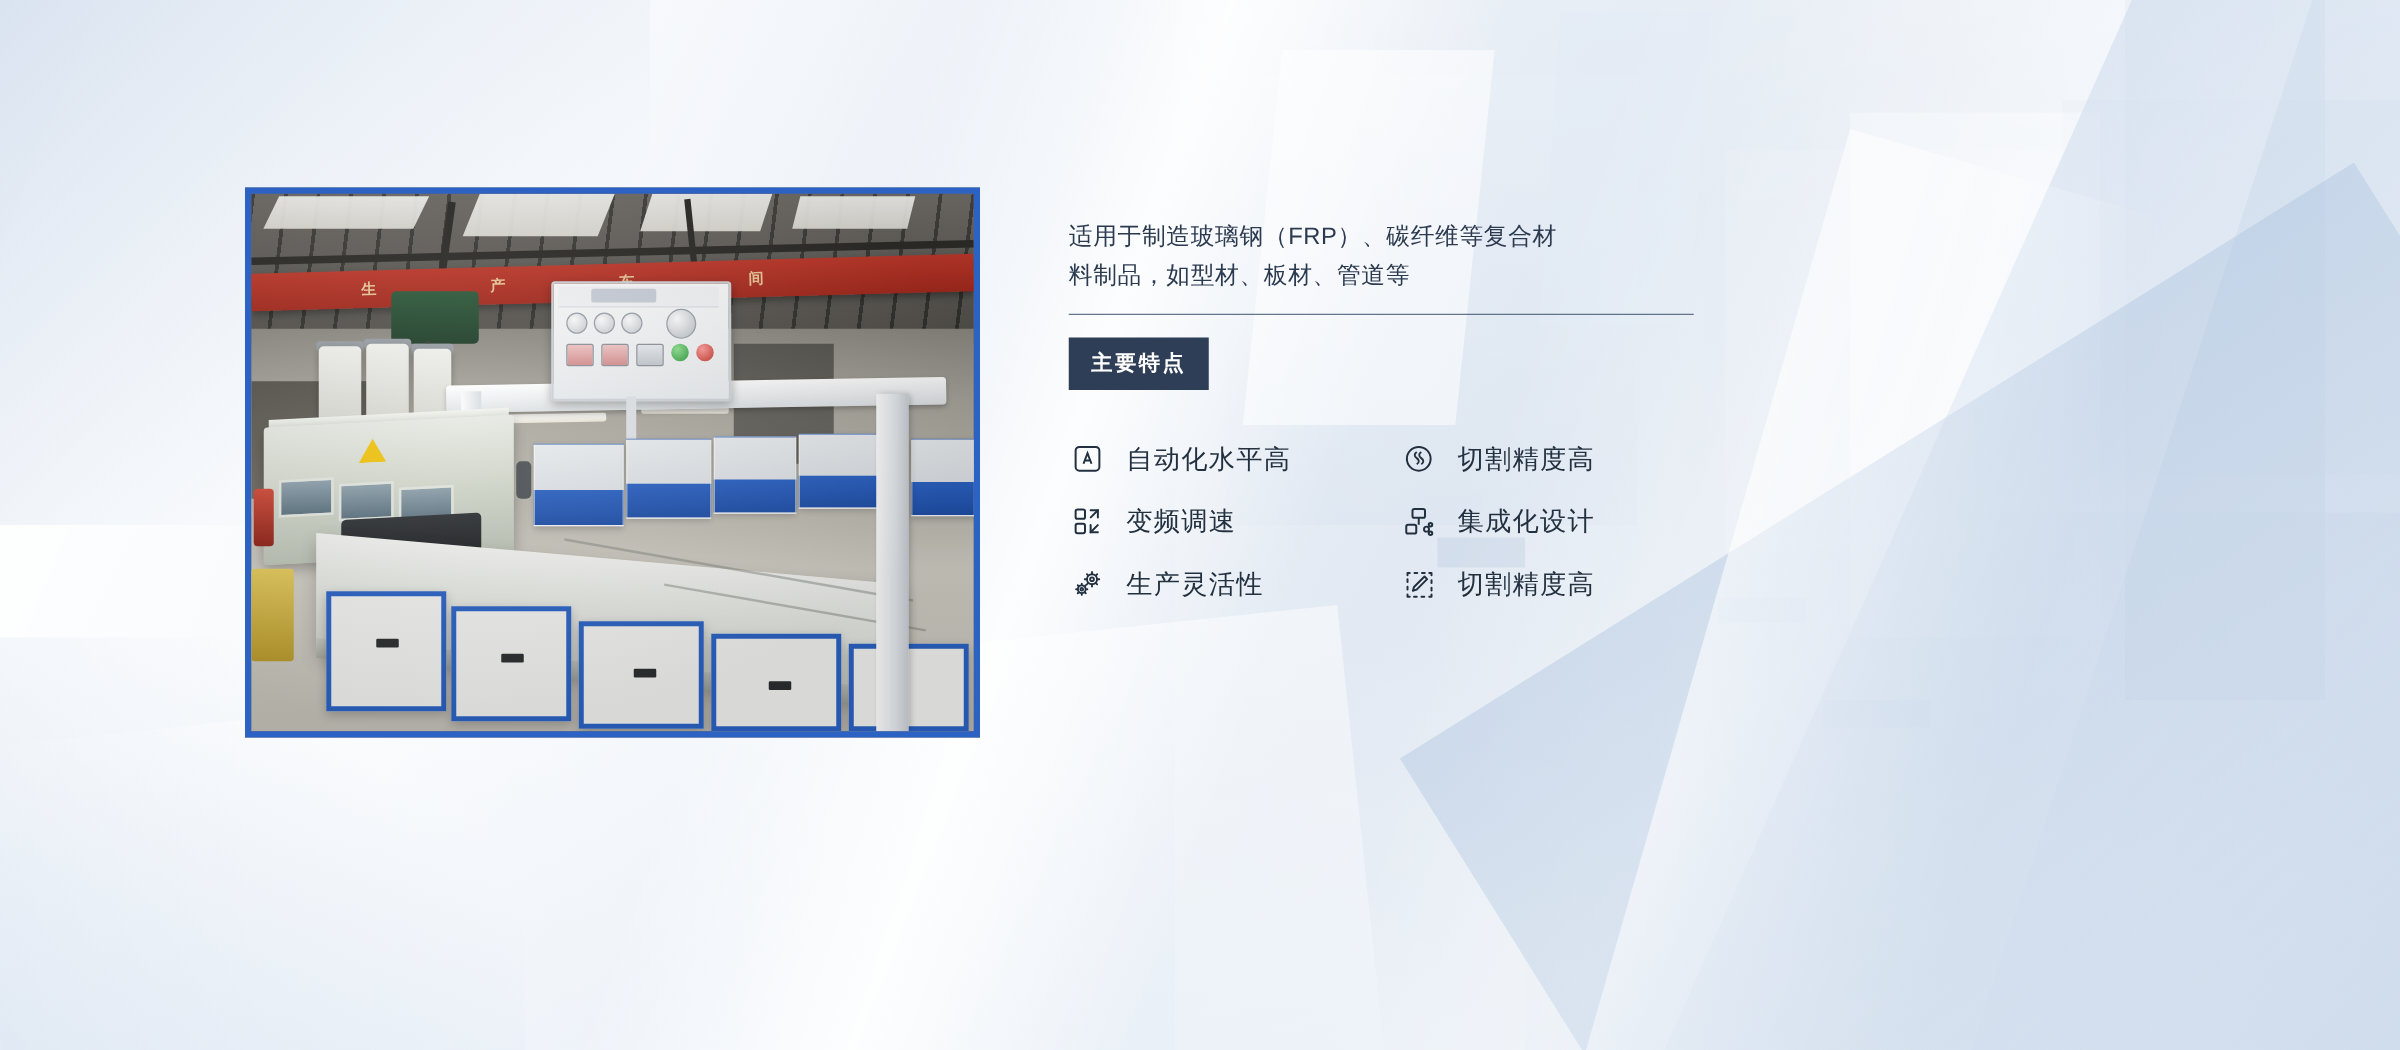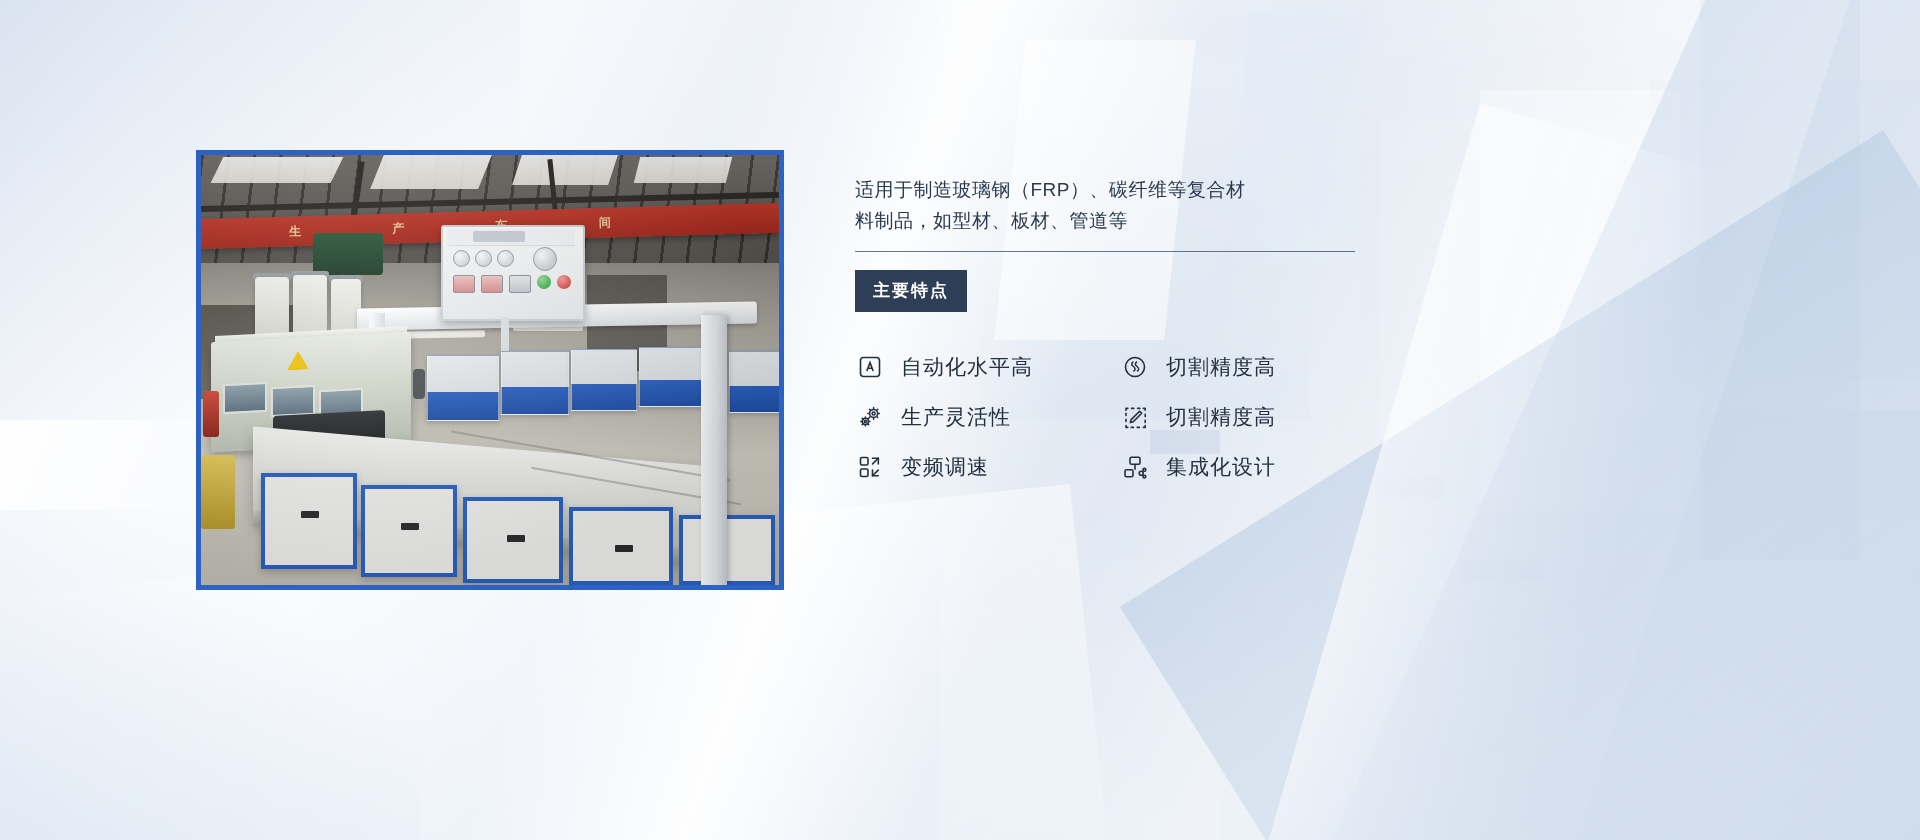--- a/index.html
+++ b/index.html
@@ -371,20 +371,49 @@
               <path d="M15 7.6c-2.2 1.5-2.2 3.4 0 4.9s2.2 3.4 0 4.9" stroke-width="1.5"></path>
             </svg>
           </span>
           <span class="flabel">切割精度高</span>
         </div>
       </div>
 
       <div class="frow">
         <div class="fitem">
           <span class="ic">
+            <svg width="26" height="26" viewBox="0 0 26 26" fill="none" stroke="#22303f" stroke-width="1.6">
+              <rect x="3.5" y="3.5" width="7.5" height="7.5" rx="1.5"></rect>
+              <rect x="3.5" y="15" width="7.5" height="7.5" rx="1.5"></rect>
+              <path d="M15.5 4.2h5.8v5.8" stroke-linecap="round"></path>
+              <path d="M21.3 4.2 L15.6 9.9" stroke-linecap="round"></path>
+              <path d="M21.3 21.8h-5.8V16" stroke-linecap="round"></path>
+              <path d="M15.5 21.8 L21.2 16.1" stroke-linecap="round"></path>
+            </svg>
+          </span>
+          <span class="flabel">变频调速</span>
+        </div>
+        <div class="fitem offset">
+          <span class="ic">
+            <svg width="26" height="26" viewBox="0 0 26 26" fill="none" stroke="#22303f" stroke-width="1.6">
+              <rect x="8" y="3.2" width="10" height="7" rx="1.5"></rect>
+              <rect x="3" y="15.8" width="8" height="7" rx="1.5"></rect>
+              <circle cx="19.2" cy="19.3" r="2"></circle>
+              <circle cx="22.4" cy="15.8" r="1.4"></circle>
+              <circle cx="22.4" cy="22.6" r="1.4"></circle>
+              <path d="M13 10.2v5.6"></path>
+            </svg>
+          </span>
+          <span class="flabel">集成化设计</span>
+        </div>
+      </div>
+
+      <div class="frow">
+        <div class="fitem">
+          <span class="ic">
             <svg width="28" height="28" viewBox="0 0 28 28" fill="none" stroke="#22303f" stroke-width="1.5">
               <circle cx="17.6" cy="10.4" r="4"></circle>
               <circle cx="17.6" cy="10.4" r="1.5"></circle>
               <path d="M17.6 4.6v1.6M17.6 14.6v1.6M11.8 10.4h1.6M21.8 10.4h1.6M13.5 6.3l1.2 1.2M20.5 13.3l1.2 1.2M21.8 6.3l-1.2 1.2M14.7 13.3l-1.2 1.2" stroke-linecap="round"></path>
               <circle cx="9.4" cy="18.4" r="3.1"></circle>
               <circle cx="9.4" cy="18.4" r="1.1"></circle>
               <path d="M9.4 13.9v1.2M9.4 21.7v1.2M4.9 18.4h1.2M12.7 18.4h1.2M6.2 15.2l.9.9M11.7 20.7l.9.9M12.6 15.2l-.9.9M7.1 20.7l-.9.9" stroke-linecap="round"></path>
             </svg>
           </span>
           <span class="flabel">生产灵活性</span>
@@ -393,44 +422,15 @@
           <span class="ic">
             <svg width="26" height="26" viewBox="0 0 26 26" fill="none" stroke="#22303f" stroke-width="1.6">
               <path d="M4 6.2V4.4h1.8M9.6 4.4h2.2M15.6 4.4h2.2M21.4 4.4h1.8v1.8M23.2 10.2v2.2M23.2 16.2v2.2M23.2 21.6v1.8h-1.8M17.4 23.4h-2.2M11.4 23.4H9.2M5.8 23.4H4v-1.8M4 17.6v-2.2M4 11.6V9.4" stroke-linecap="round" stroke-dasharray="0.1 0"></path>
               <path d="M17.6 7.2l2.1 2.1-8.4 8.4-3 .9.9-3 8.4-8.4z" stroke-linejoin="round"></path>
             </svg>
           </span>
           <span class="flabel">切割精度高</span>
         </div>
       </div>
 
-      <div class="frow">
-        <div class="fitem">
-          <span class="ic">
-            <svg width="26" height="26" viewBox="0 0 26 26" fill="none" stroke="#22303f" stroke-width="1.6">
-              <rect x="3.5" y="3.5" width="7.5" height="7.5" rx="1.5"></rect>
-              <rect x="3.5" y="15" width="7.5" height="7.5" rx="1.5"></rect>
-              <path d="M15.5 4.2h5.8v5.8" stroke-linecap="round"></path>
-              <path d="M21.3 4.2 L15.6 9.9" stroke-linecap="round"></path>
-              <path d="M21.3 21.8h-5.8V16" stroke-linecap="round"></path>
-              <path d="M15.5 21.8 L21.2 16.1" stroke-linecap="round"></path>
-            </svg>
-          </span>
-          <span class="flabel">变频调速</span>
-        </div>
-        <div class="fitem offset">
-          <span class="ic">
-            <svg width="26" height="26" viewBox="0 0 26 26" fill="none" stroke="#22303f" stroke-width="1.6">
-              <rect x="8" y="3.2" width="10" height="7" rx="1.5"></rect>
-              <rect x="3" y="15.8" width="8" height="7" rx="1.5"></rect>
-              <circle cx="19.2" cy="19.3" r="2"></circle>
-              <circle cx="22.4" cy="15.8" r="1.4"></circle>
-              <circle cx="22.4" cy="22.6" r="1.4"></circle>
-              <path d="M13 10.2v5.6"></path>
-            </svg>
-          </span>
-          <span class="flabel">集成化设计</span>
-        </div>
-      </div>
-
     </div>
   </div>
 </div>
 
 </body></html>

